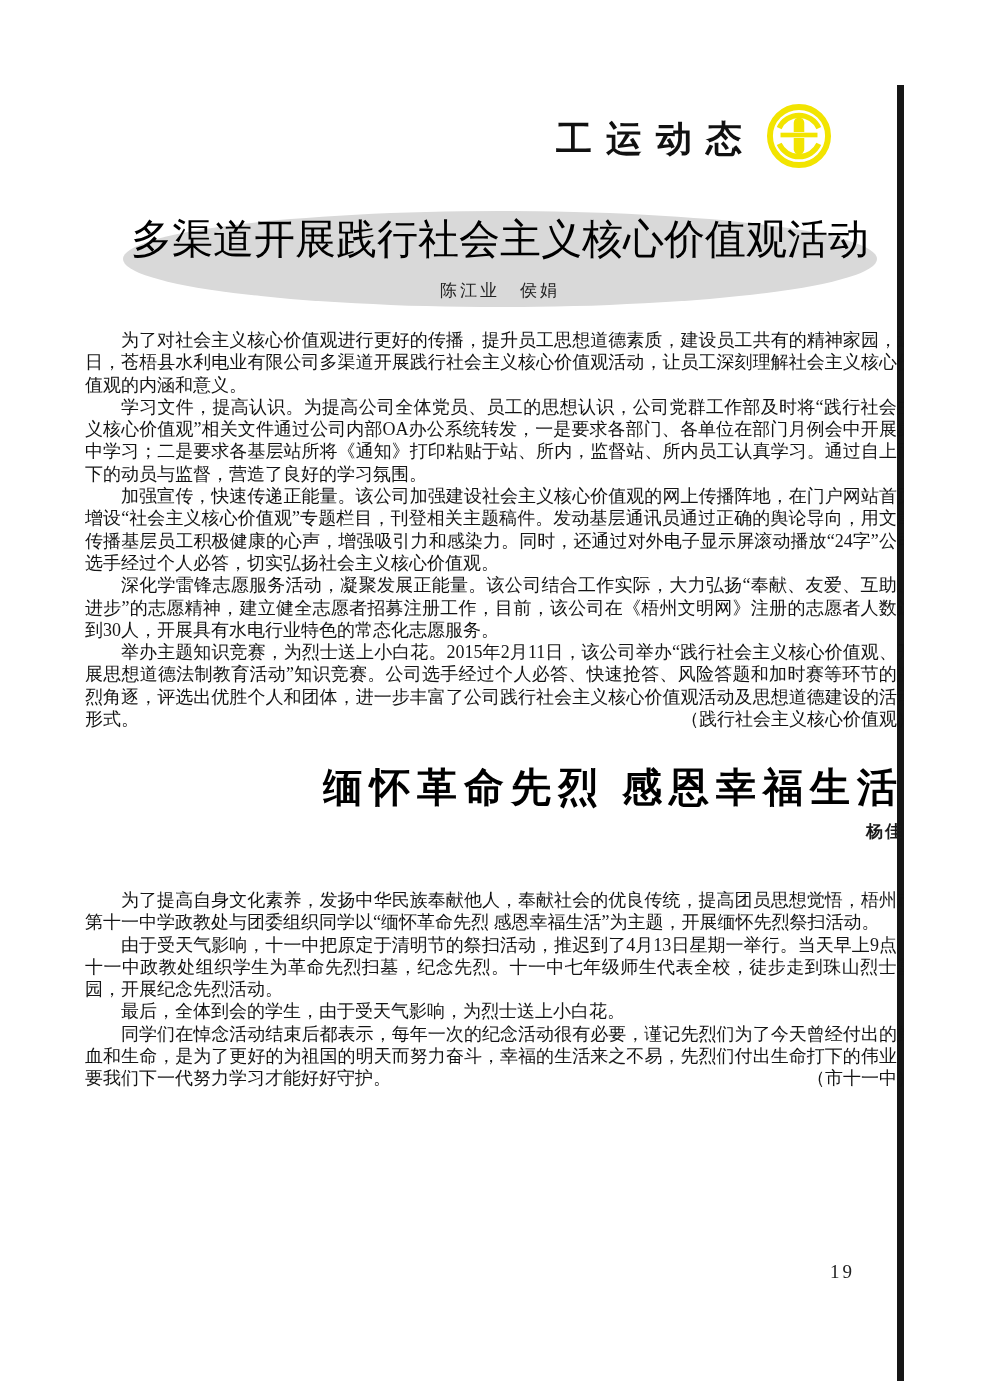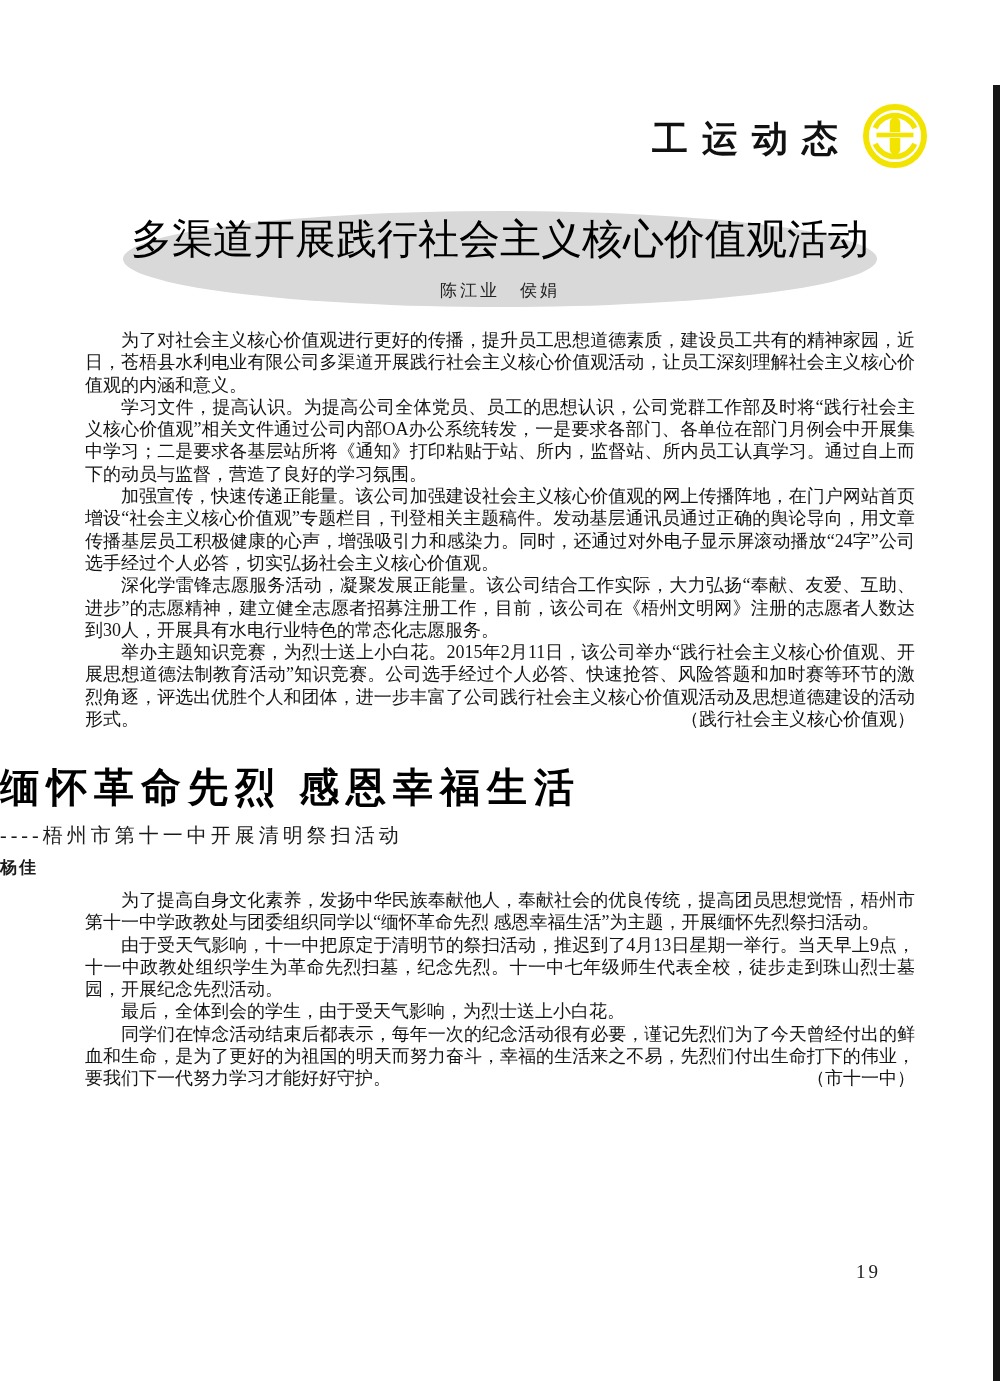--- a/index.html
+++ b/index.html
@@ -1,18 +1,18 @@
 <!DOCTYPE html>
 <html><head>
 <meta charset="utf-8">
 <style>
   html,body{margin:0;padding:0;background:#ffffff;}
   .page{
     position:relative;
-    width:1000px;height:1381px;
+    width:904px;height:1381px;
     background:#ffffff;
     overflow:hidden;
     font-family:"Liberation Serif", serif;
     color:#1a1a1a;
   }
   
   .edge-bar{
     position:absolute;right:0;top:85px;width:7px;height:1296px;
     background:#161616;
   }
@@ -42,31 +42,31 @@
     position:absolute;top:68px;left:0;width:100%;
     text-align:center;font-size:17px;color:#222;letter-spacing:3px;
   }
   
   .bodytext{position:absolute;left:85px;width:830px;font-size:18px;line-height:22.3px;text-align:justify;color:#141414;}
   .body1{top:329px;}
   .body2{top:889px;}
   .bodytext p{margin:0;text-indent:36px;}
   .attrib{text-align:right;margin-top:-22.3px;line-height:22.3px;}
   
-  .a2head{position:absolute;top:763px;left:0;width:100%;text-align:left;}
+  .a2head{position:absolute;top:763px;left:0;width:100%;text-align:right;}
   .a2title{
     margin:0;font-family:"Liberation Serif", serif;
     font-weight:900;font-size:40px;line-height:50px;color:#000;
     letter-spacing:7px;
   }
   .a2subtitle{margin-top:9px;font-size:20px;letter-spacing:4px;color:#1a1a1a;}
   .a2author{margin-top:7px;font-size:17px;font-weight:700;letter-spacing:2px;color:#1a1a1a;}
   
   .page-number{
-    position:absolute;top:1261px;left:856px;
+    position:absolute;top:1261px;left:830px;
     font-size:19px;letter-spacing:3px;color:#222;
   }
 </style>
 </head>
 <body>
 
 <div class="page">
 
   <div class="edge-bar"></div>
 
@@ -94,21 +94,20 @@
     <p>为了对社会主义核心价值观进行更好的传播，提升员工思想道德素质，建设员工共有的精神家园，近日，苍梧县水利电业有限公司多渠道开展践行社会主义核心价值观活动，让员工深刻理解社会主义核心价值观的内涵和意义。</p>
     <p>学习文件，提高认识。为提高公司全体党员、员工的思想认识，公司党群工作部及时将“践行社会主义核心价值观”相关文件通过公司内部OA办公系统转发，一是要求各部门、各单位在部门月例会中开展集中学习；二是要求各基层站所将《通知》打印粘贴于站、所内，监督站、所内员工认真学习。通过自上而下的动员与监督，营造了良好的学习氛围。</p>
     <p>加强宣传，快速传递正能量。该公司加强建设社会主义核心价值观的网上传播阵地，在门户网站首页增设“社会主义核心价值观”专题栏目，刊登相关主题稿件。发动基层通讯员通过正确的舆论导向，用文章传播基层员工积极健康的心声，增强吸引力和感染力。同时，还通过对外电子显示屏滚动播放“24字”公司选手经过个人必答，切实弘扬社会主义核心价值观。</p>
     <p>深化学雷锋志愿服务活动，凝聚发展正能量。该公司结合工作实际，大力弘扬“奉献、友爱、互助、进步”的志愿精神，建立健全志愿者招募注册工作，目前，该公司在《梧州文明网》注册的志愿者人数达到30人，开展具有水电行业特色的常态化志愿服务。</p>
     <p>举办主题知识竞赛，为烈士送上小白花。2015年2月11日，该公司举办“践行社会主义核心价值观、开展思想道德法制教育活动”知识竞赛。公司选手经过个人必答、快速抢答、风险答题和加时赛等环节的激烈角逐，评选出优胜个人和团体，进一步丰富了公司践行社会主义核心价值观活动及思想道德建设的活动形式。</p>
     <div class="attrib">（践行社会主义核心价值观）</div>
   </section>
 
   <section class="a2head">
     <h2 class="a2title">缅怀革命先烈 感恩幸福生活</h2>
-    <div class="a2subtitle">----梧州市第十一中开展清明祭扫活动</div>
     <div class="a2author">杨佳</div>
   </section>
 
   <section class="bodytext body2">
     <p>为了提高自身文化素养，发扬中华民族奉献他人，奉献社会的优良传统，提高团员思想觉悟，梧州市第十一中学政教处与团委组织同学以“缅怀革命先烈 感恩幸福生活”为主题，开展缅怀先烈祭扫活动。</p>
     <p>由于受天气影响，十一中把原定于清明节的祭扫活动，推迟到了4月13日星期一举行。当天早上9点，十一中政教处组织学生为革命先烈扫墓，纪念先烈。十一中七年级师生代表全校，徒步走到珠山烈士墓园，开展纪念先烈活动。</p>
     <p>最后，全体到会的学生，由于受天气影响，为烈士送上小白花。</p>
     <p>同学们在悼念活动结束后都表示，每年一次的纪念活动很有必要，谨记先烈们为了今天曾经付出的鲜血和生命，是为了更好的为祖国的明天而努力奋斗，幸福的生活来之不易，先烈们付出生命打下的伟业，要我们下一代努力学习才能好好守护。</p>
     <div class="attrib">（市十一中）</div>
   </section>

